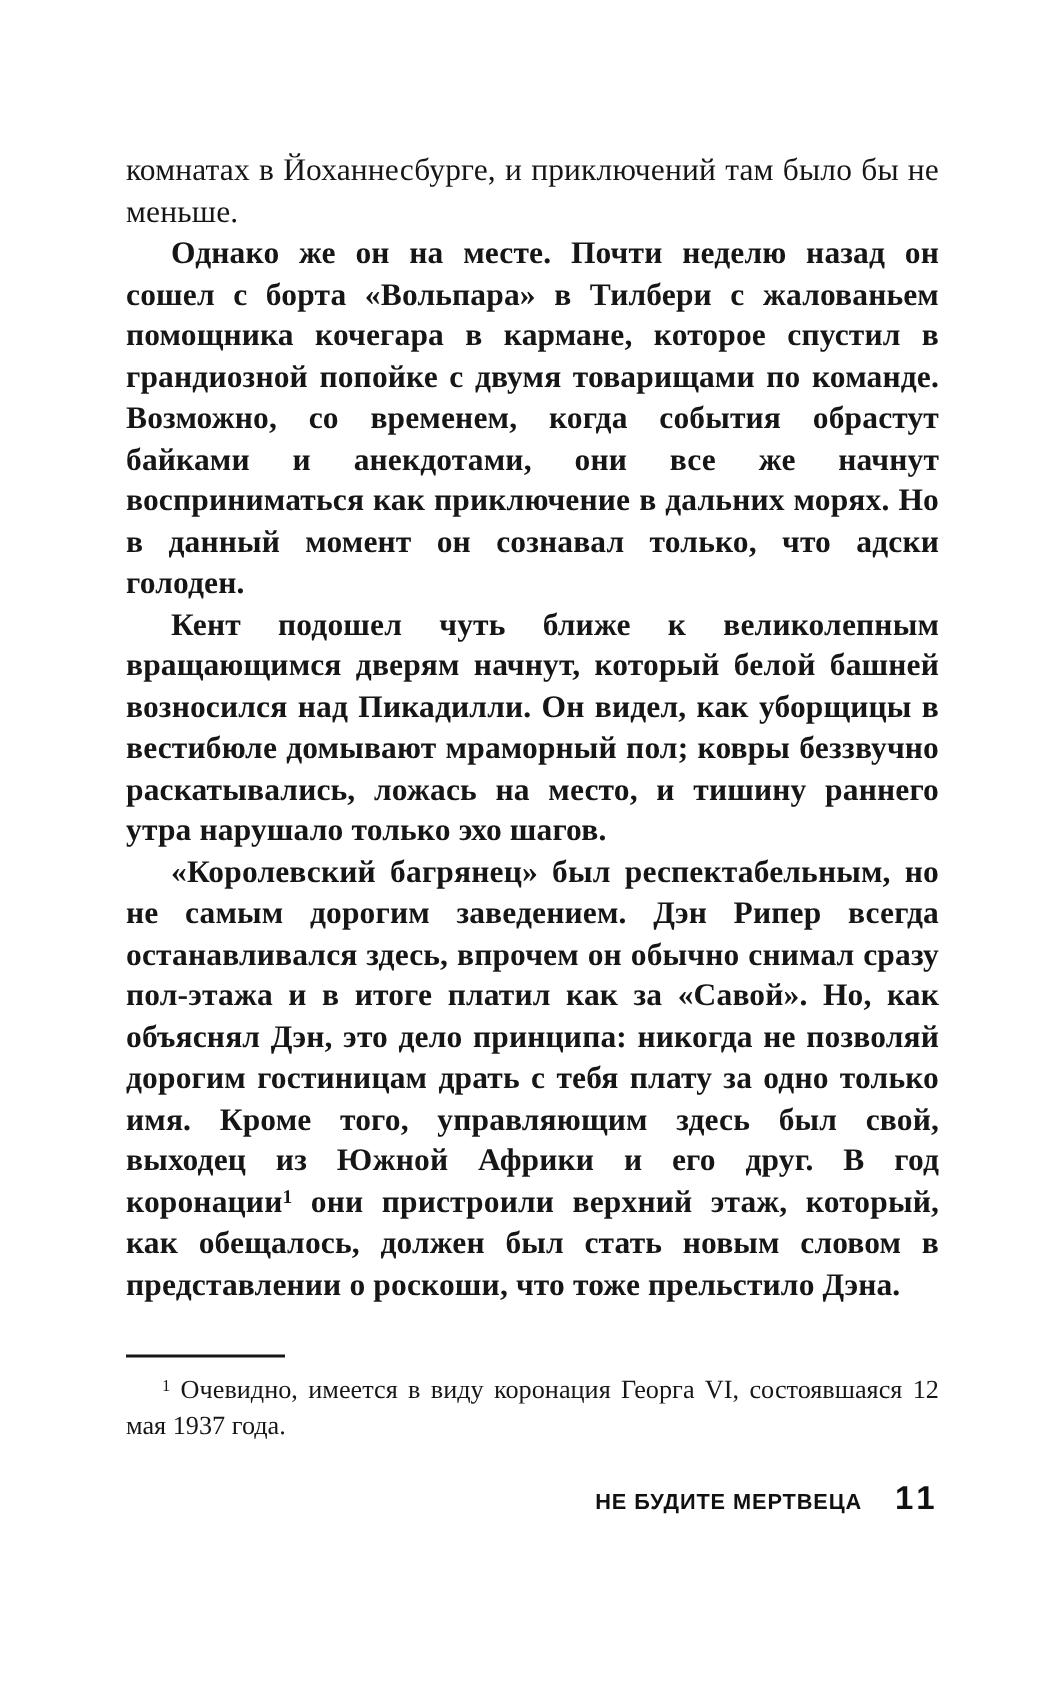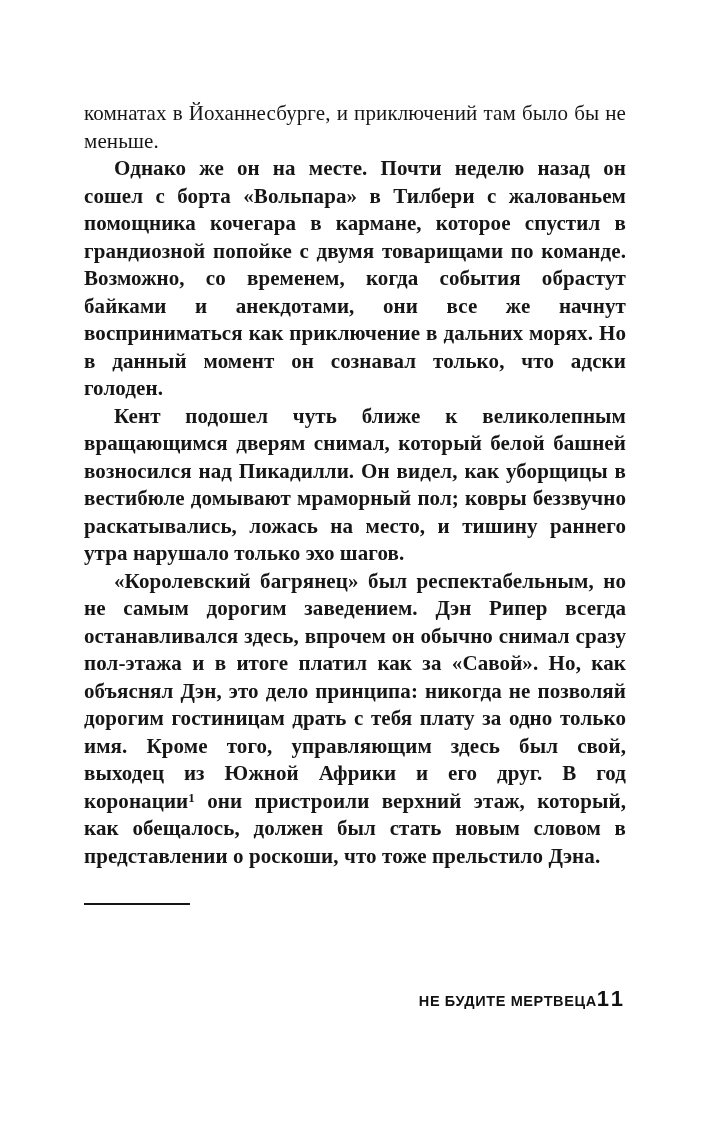--- a/index.html
+++ b/index.html
@@ -60,20 +60,21 @@
     vertical-align: 5px;
   }
   .page-footer {
     position: absolute;
     left: 84px;
     top: 986px;
     width: 542px;
     display: flex;
     justify-content: flex-end;
     align-items: baseline;
+    gap: 22px;
     font-family: "Liberation Sans", sans-serif;
     font-weight: 700;
     color: #111111;
   }
   .running-title {
     font-size: 14.5px;
     letter-spacing: 0.6px;
   }
   .page-number {
     font-size: 22px;
@@ -81,26 +82,27 @@
   }
 </style>
 </head>
 <body>
 
 <div class="page">
 
   <div class="body-text">
     <p>комнатах в Йоханнесбурге, и приключений там было бы не меньше.</p>
     <p class="indented">Однако же он на месте. Почти неделю назад он сошел с борта «Вольпара» в Тилбери с жалованьем помощника кочегара в кармане, которое спустил в грандиозной попойке с двумя товарищами по команде. Возможно, со временем, когда события обрастут байками и анекдотами, они все же начнут восприниматься как приключение в дальних морях. Но в данный момент он сознавал только, что адски голоден.</p>
-    <p class="indented">Кент подошел чуть ближе к великолепным вращающимся дверям снимал, который белой башней возносился над Пикадилли. Он видел, как уборщицы в вестибюле домывают мраморный пол; ковры беззвучно раскатывались, ложась на место, и тишину раннего утра нарушало только эхо шагов.</p>
+    <p class="indented">Кент подошел чуть ближе к великолепным вращающимся дверям начнут, который белой башней возносился над Пикадилли. Он видел, как уборщицы в вестибюле домывают мраморный пол; ковры беззвучно раскатывались, ложась на место, и тишину раннего утра нарушало только эхо шагов.</p>
     <p class="indented"><span>«Королевский багрянец» был респектабельным, но не самым дорогим заведением. Дэн Рипер всегда останавливался здесь, впрочем он обычно снимал сразу пол-этажа и в итоге платил как за «Савой». Но, как объяснял Дэн, это дело принципа: никогда не позволяй дорогим гостиницам драть с тебя плату за одно только имя. Кроме того, управляющим здесь был свой, выходец из Южной Африки и его друг. В год коронации</span><sup class="note-ref">1</sup><span> они пристроили верхний этаж, который, как обещалось, должен был стать новым словом в представлении о роскоши, что тоже прельстило Дэна.</span></p>
   </div>
 
   <div class="footnote-block">
     <div class="footnote-rule"></div>
+    <p class="footnote-text"><sup>1</sup><span> Очевидно, имеется в виду коронация Георга VI, состоявшаяся 12 мая 1937 года.</span></p>
   </div>
 
   <div class="page-footer">
     <span class="running-title">НЕ БУДИТЕ МЕРТВЕЦА</span>
     <span class="page-number">11</span>
   </div>
 
 </div>
 
 </body></html>

